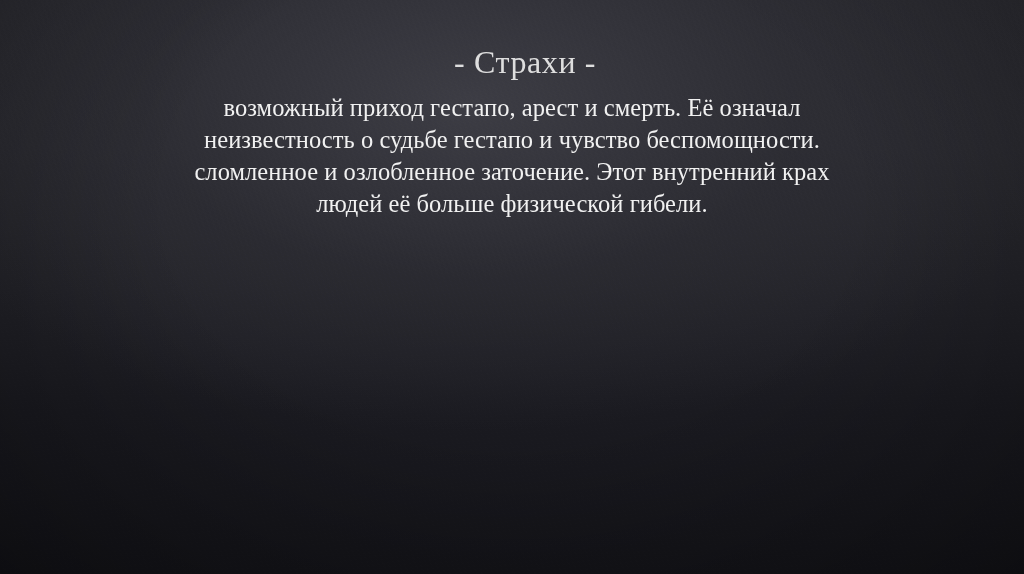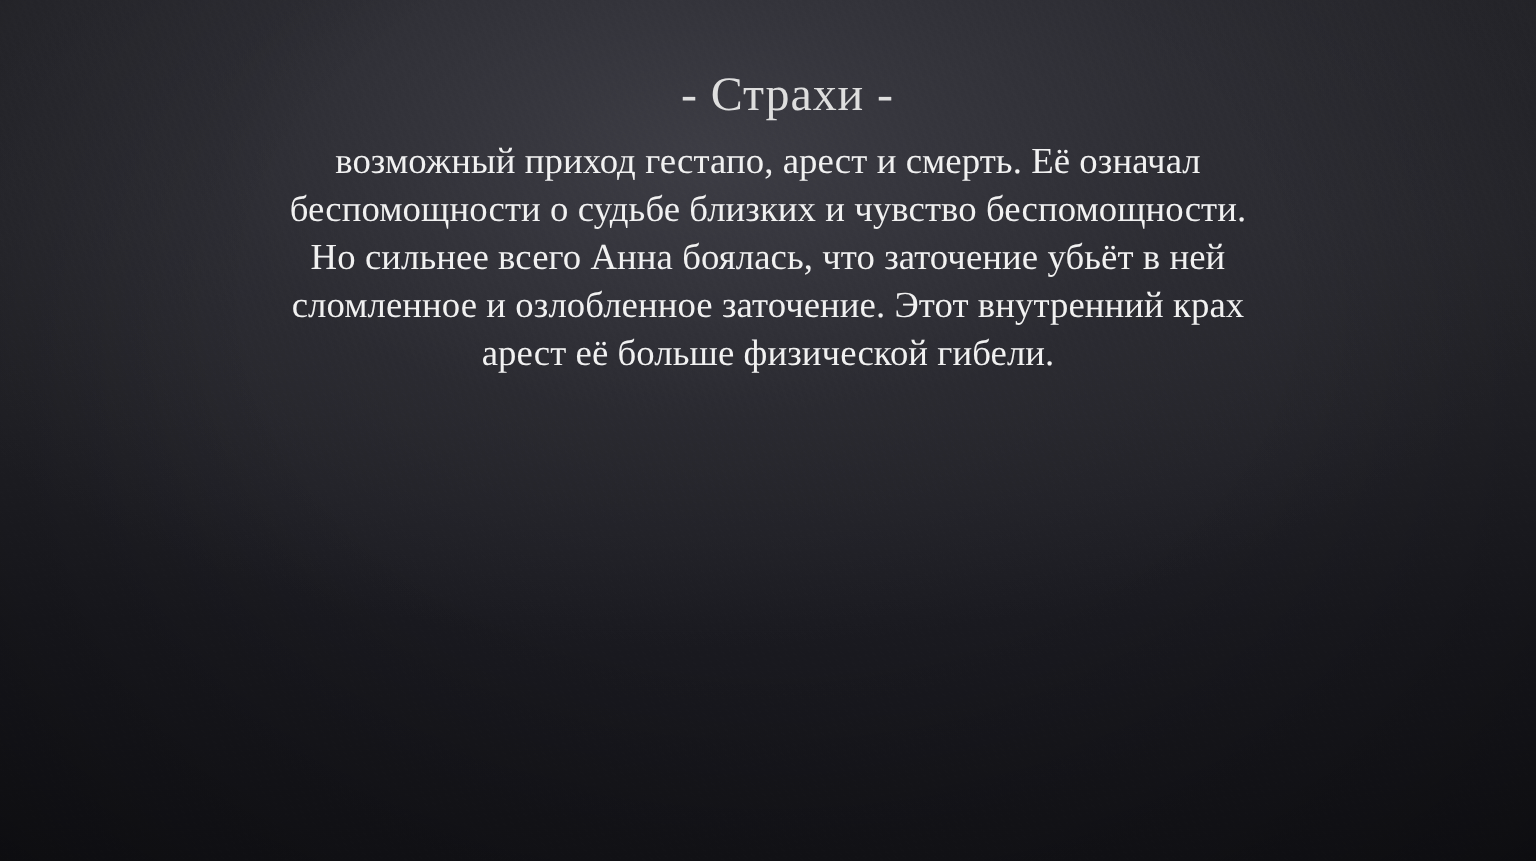--- a/index.html
+++ b/index.html
@@ -88,20 +88,19 @@
 
   <div class="texture"></div>
   <div class="vignette"></div>
 
   <div class="content">
 
     <h1 class="slide-title">- Страхи -</h1>
 
     <div class="body-block">
       <div class="body-line">возможный приход гестапо, арест и смерть. Её означал</div>
-      <div class="body-line">беспомощности о судьбе близких и чувство беспомощности.</div>
-      <div class="body-line">Но сильнее всего Анна боялась, что заточение убьёт в ней</div>
+      <div class="body-line">неизвестность о судьбе гестапо и чувство беспомощности.</div>
       <div class="body-line">сломленное и озлобленное заточение. Этот внутренний крах</div>
-      <div class="body-line">арест её больше физической гибели.</div>
+      <div class="body-line">людей её больше физической гибели.</div>
     </div>
 
   </div>
 </div>
 
 </body></html>

